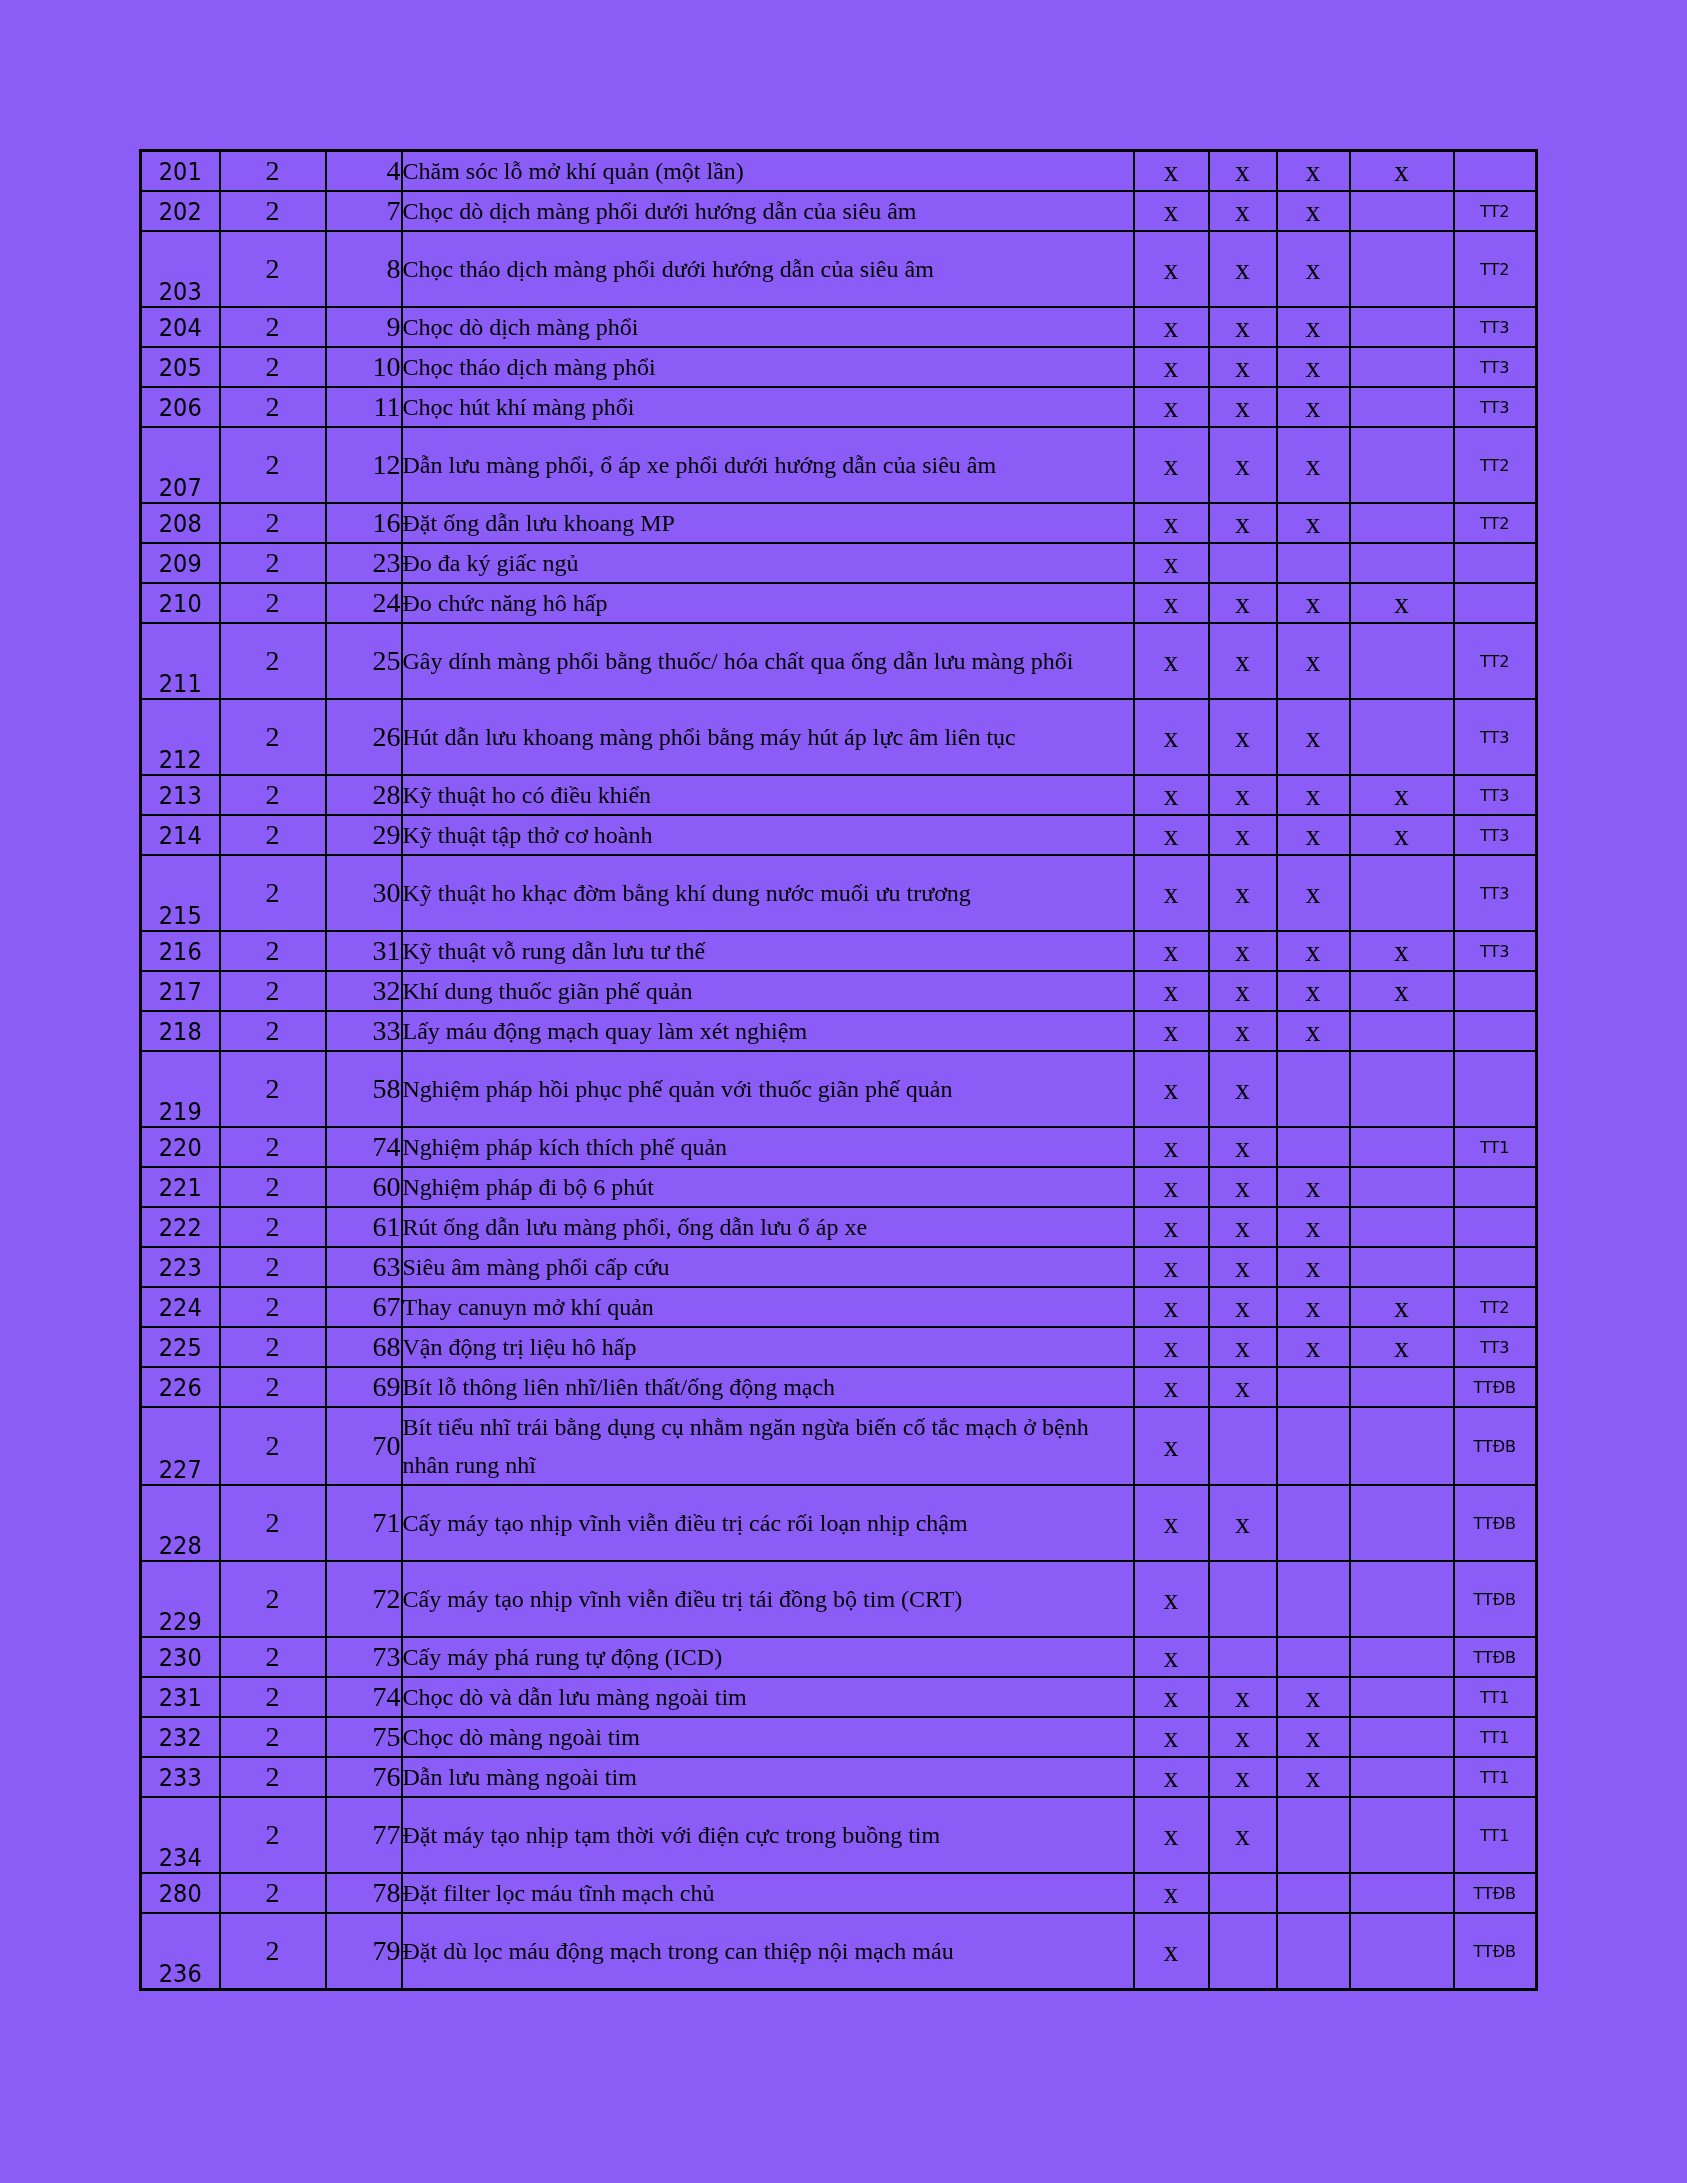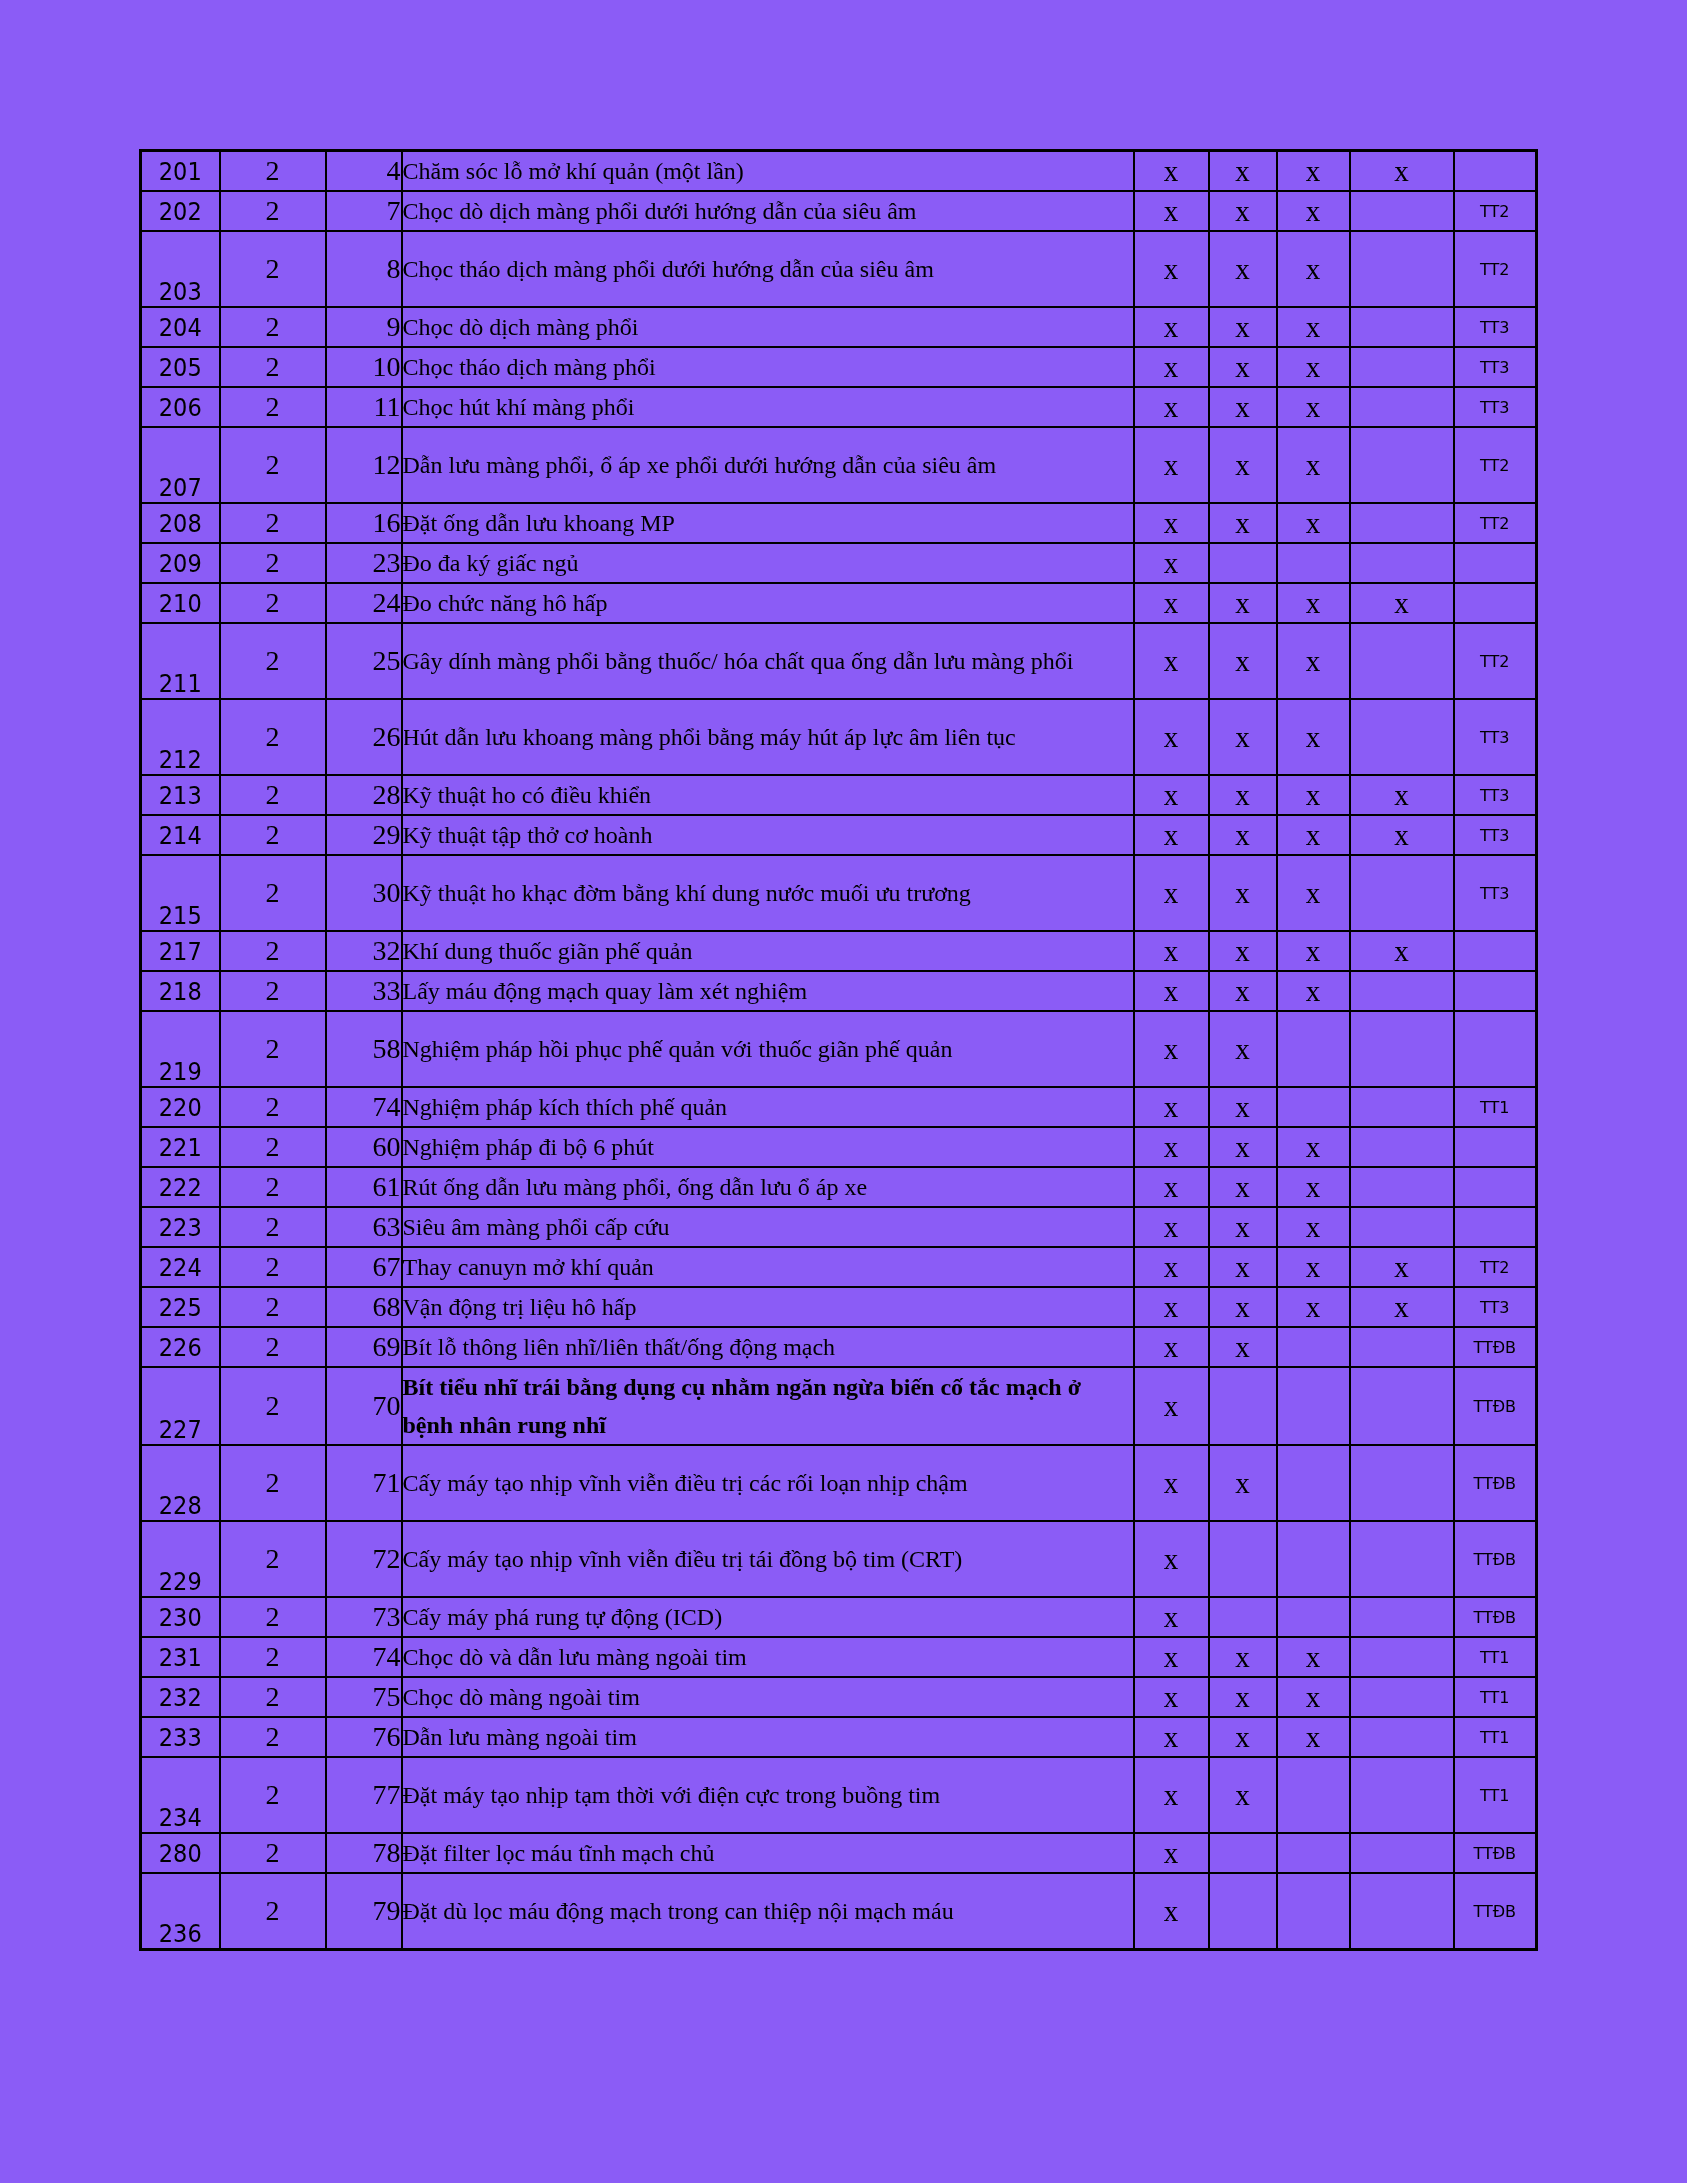--- a/index.html
+++ b/index.html
@@ -29,21 +29,21 @@
     font-family: "Liberation Serif", serif;
     font-size: 28px; text-align: center; vertical-align: middle;
   }
   td.c-num { text-align: right; padding-right: 17px; }
   td.c-ch { text-align: center; }
   td.c-name {
     font-family: "Liberation Serif", serif;
     font-size: 24px; line-height: 38px; text-align: left; vertical-align: middle;
     padding-left: 5.3px; padding-right: 5.3px;
   }
-  td.c-name.bold { font-weight: bold; margin-top: 20px; }
+  td.c-name.bold { font-weight: normal; margin-top: 20px; }
   td.c-name.justify { text-align: justify; text-align-last: left; border-radius: 24px; }
   td.c-x {
     font-family: "Liberation Serif", serif;
     font-size: 29px; text-align: center; vertical-align: middle;
   }
   td.c-cls {
     font-family: "DejaVu Sans", sans-serif;
     font-size: 16px; text-align: center; vertical-align: middle;
   }
 </style>
@@ -223,20 +223,31 @@
           <td class="c-ch">2</td>
           <td class="c-num">30</td>
           <td class="c-name">Kỹ thuật ho khạc đờm bằng khí dung nước muối ưu trương</td>
           <td class="c-x">x</td>
           <td class="c-x">x</td>
           <td class="c-x">x</td>
           <td class="c-x"></td>
           <td class="c-cls">TT3</td>
         </tr>
         <tr class="h1">
+          <td class="c-stt">216</td>
+          <td class="c-ch">2</td>
+          <td class="c-num">31</td>
+          <td class="c-name">Kỹ thuật vỗ rung dẫn lưu tư thế</td>
+          <td class="c-x">x</td>
+          <td class="c-x">x</td>
+          <td class="c-x">x</td>
+          <td class="c-x">x</td>
+          <td class="c-cls">TT3</td>
+        </tr>
+        <tr class="h1">
           <td class="c-stt">217</td>
           <td class="c-ch">2</td>
           <td class="c-num">32</td>
           <td class="c-name">Khí dung thuốc giãn phế quản</td>
           <td class="c-x">x</td>
           <td class="c-x">x</td>
           <td class="c-x">x</td>
           <td class="c-x">x</td>
           <td class="c-cls"></td>
         </tr>

